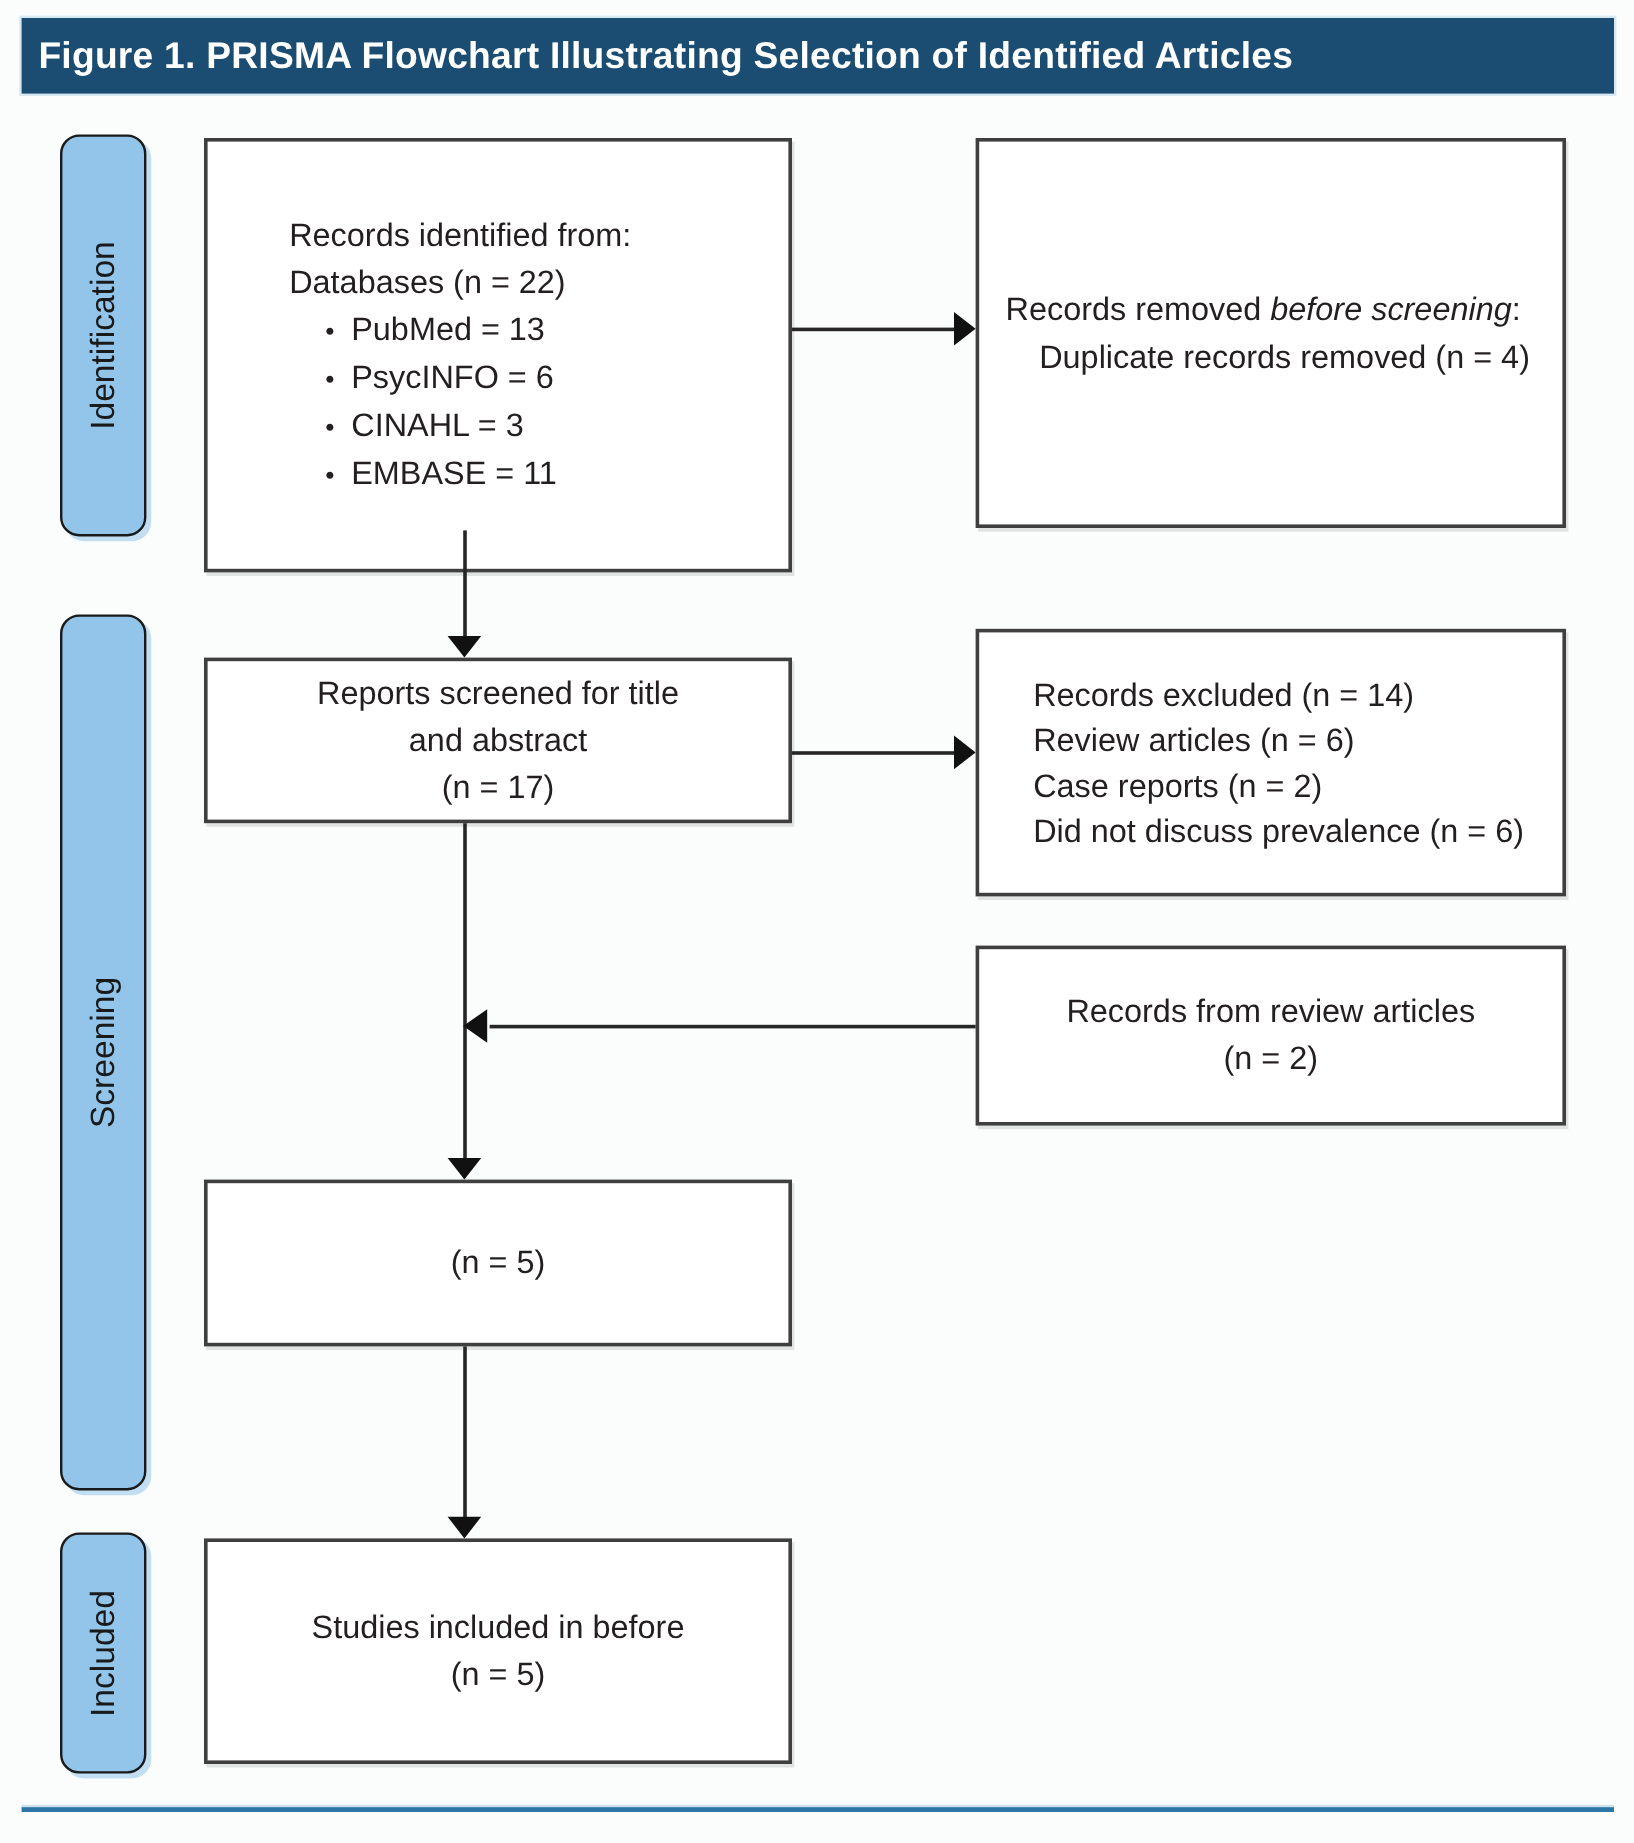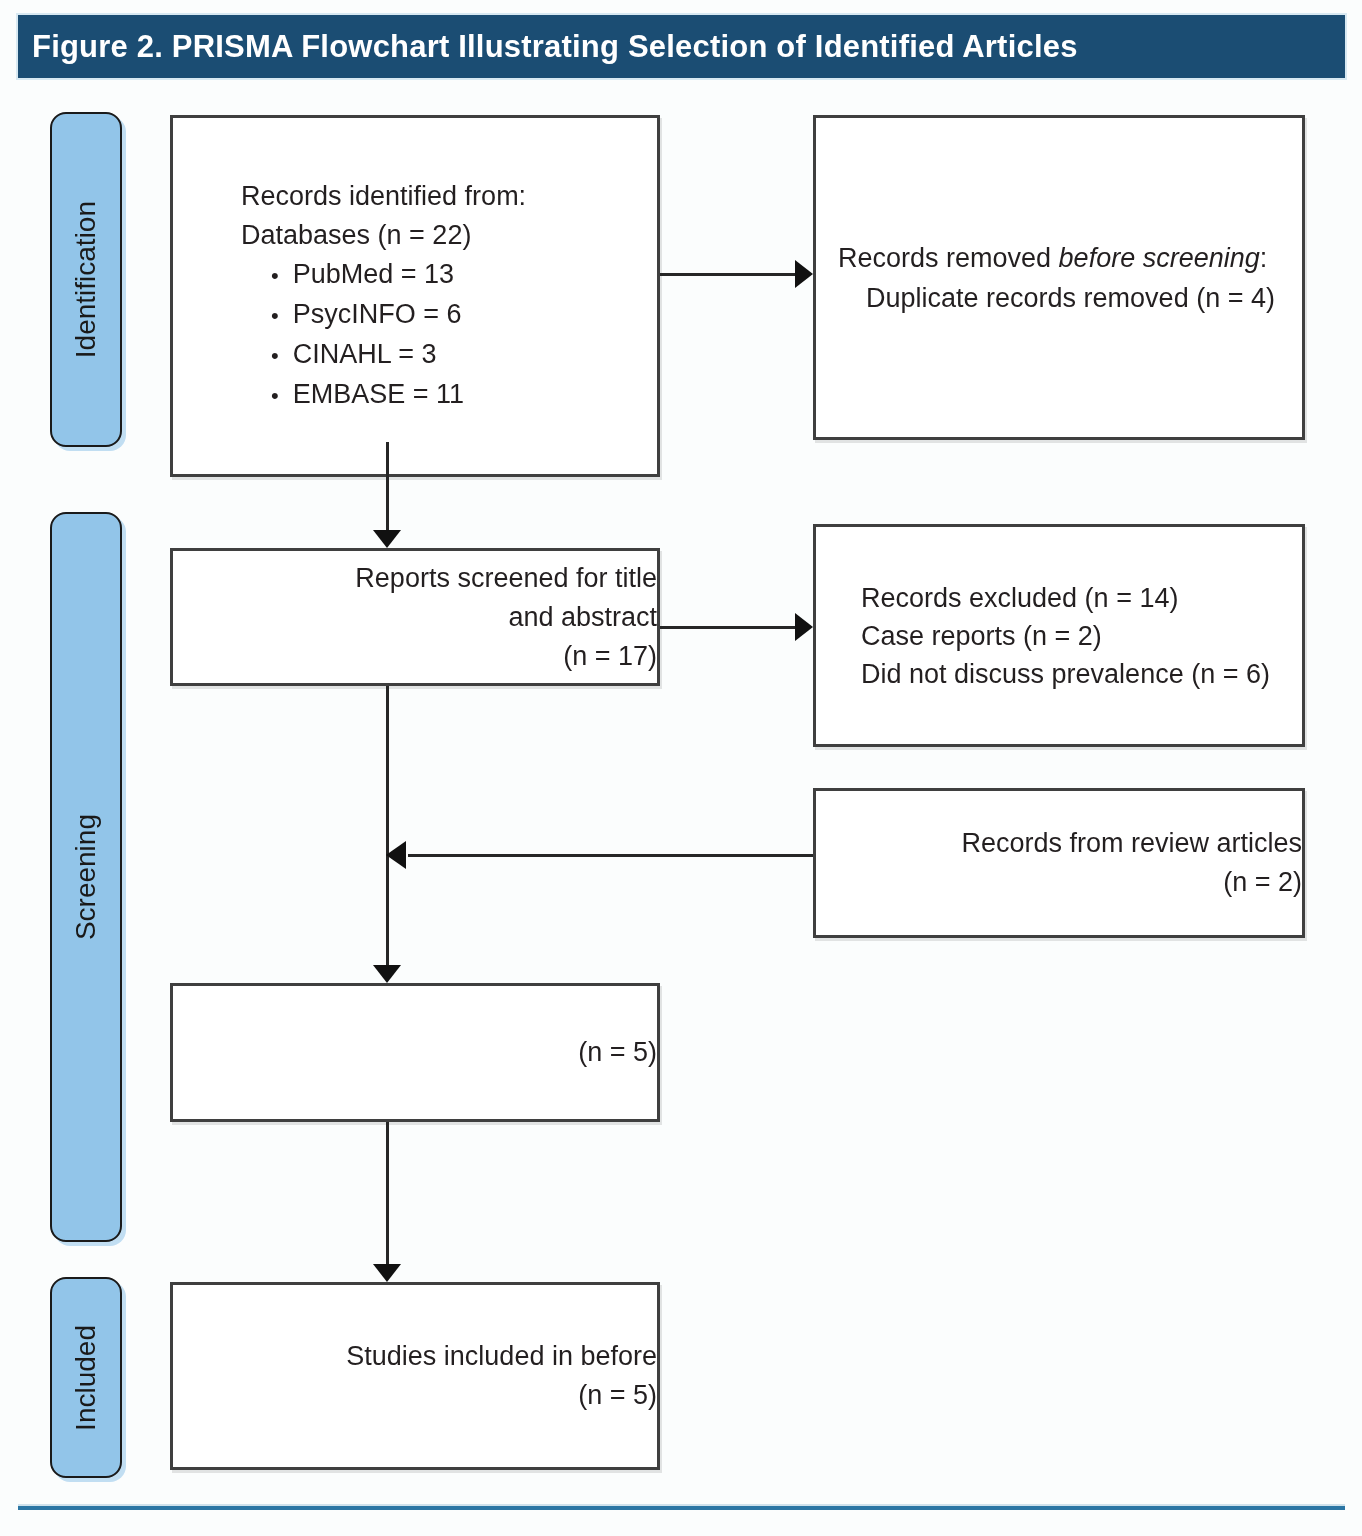--- a/index.html
+++ b/index.html
@@ -33,21 +33,21 @@
   .stage-identification{top:112px;height:335px;}
   .stage-screening{top:512px;height:730px;}
   .stage-included{top:1277px;height:201px;}
   
   .box{
     position:absolute;background:#ffffff;border:3px solid #3f3f3f;
     box-shadow:2px 3px 0 rgba(0,0,0,.10);
     box-sizing:border-box;font-size:27px;line-height:39px;
     display:flex;flex-direction:column;justify-content:center;
   }
-  .box.centered{align-items:flex-end;text-align:center;}
+  .box.centered{align-items:center;text-align:center;}
   .box-a{left:170px;top:115px;width:490px;height:362px;padding-left:68px;}
   .box-b{left:170px;top:548px;width:490px;height:138px;}
   .box-c{left:170px;top:983px;width:490px;height:139px;}
   .box-d{left:170px;top:1282px;width:490px;height:188px;}
   .box-r1{left:813px;top:115px;width:492px;height:325px;padding-left:22px;line-height:40px;}
   .box-r2{left:813px;top:524px;width:492px;height:223px;padding-left:45px;line-height:38px;}
   .box-r3{left:813px;top:788px;width:492px;height:150px;}
   .bullet-row{margin-left:30px;display:flex;align-items:baseline;}
   .bullet-row .bullet{font-size:22px;margin-right:14px;}
   .indent2{margin-left:28px;}
@@ -62,21 +62,21 @@
   .ah-left{border-top:14px solid transparent;border-bottom:14px solid transparent;border-right:20px solid #111;}
   
   .bottom-rule{position:absolute;left:18px;top:1506px;width:1327px;height:4px;background:#2b76a4;box-shadow:0 -2px 0 #cfe2ec;}
 </style>
 </head>
 <body>
 
 <div class="page">
 
   <div class="title-bar">
-    <span class="title">Figure 2. PRISMA Flowchart Illustrating Selection of Identified Articles</span>
+    <span class="title">Figure 1. PRISMA Flowchart Illustrating Selection of Identified Articles</span>
   </div>
 
   <div class="stage stage-identification">
     <span>Identification</span>
   </div>
   <div class="stage stage-screening">
     <span>Screening</span>
   </div>
   <div class="stage stage-included">
     <span>Included</span>
@@ -120,20 +120,21 @@
 
   <div class="box box-r1">
     <div>
       <span>Records removed </span><span class="it">before screening</span><span>:</span>
     </div>
     <div class="indent2">Duplicate records removed (n = 4)</div>
   </div>
 
   <div class="box box-r2">
     <div>Records excluded (n = 14)</div>
+    <div>Review articles (n = 6)</div>
     <div>Case reports (n = 2)</div>
     <div>Did not discuss prevalence (n = 6)</div>
   </div>
 
   <div class="box box-r3 centered">
     <div>Records from review articles</div>
     <div>(n = 2)</div>
   </div>
 
   <div class="vline" style="left:386px;top:442px;height:92px;"></div>

